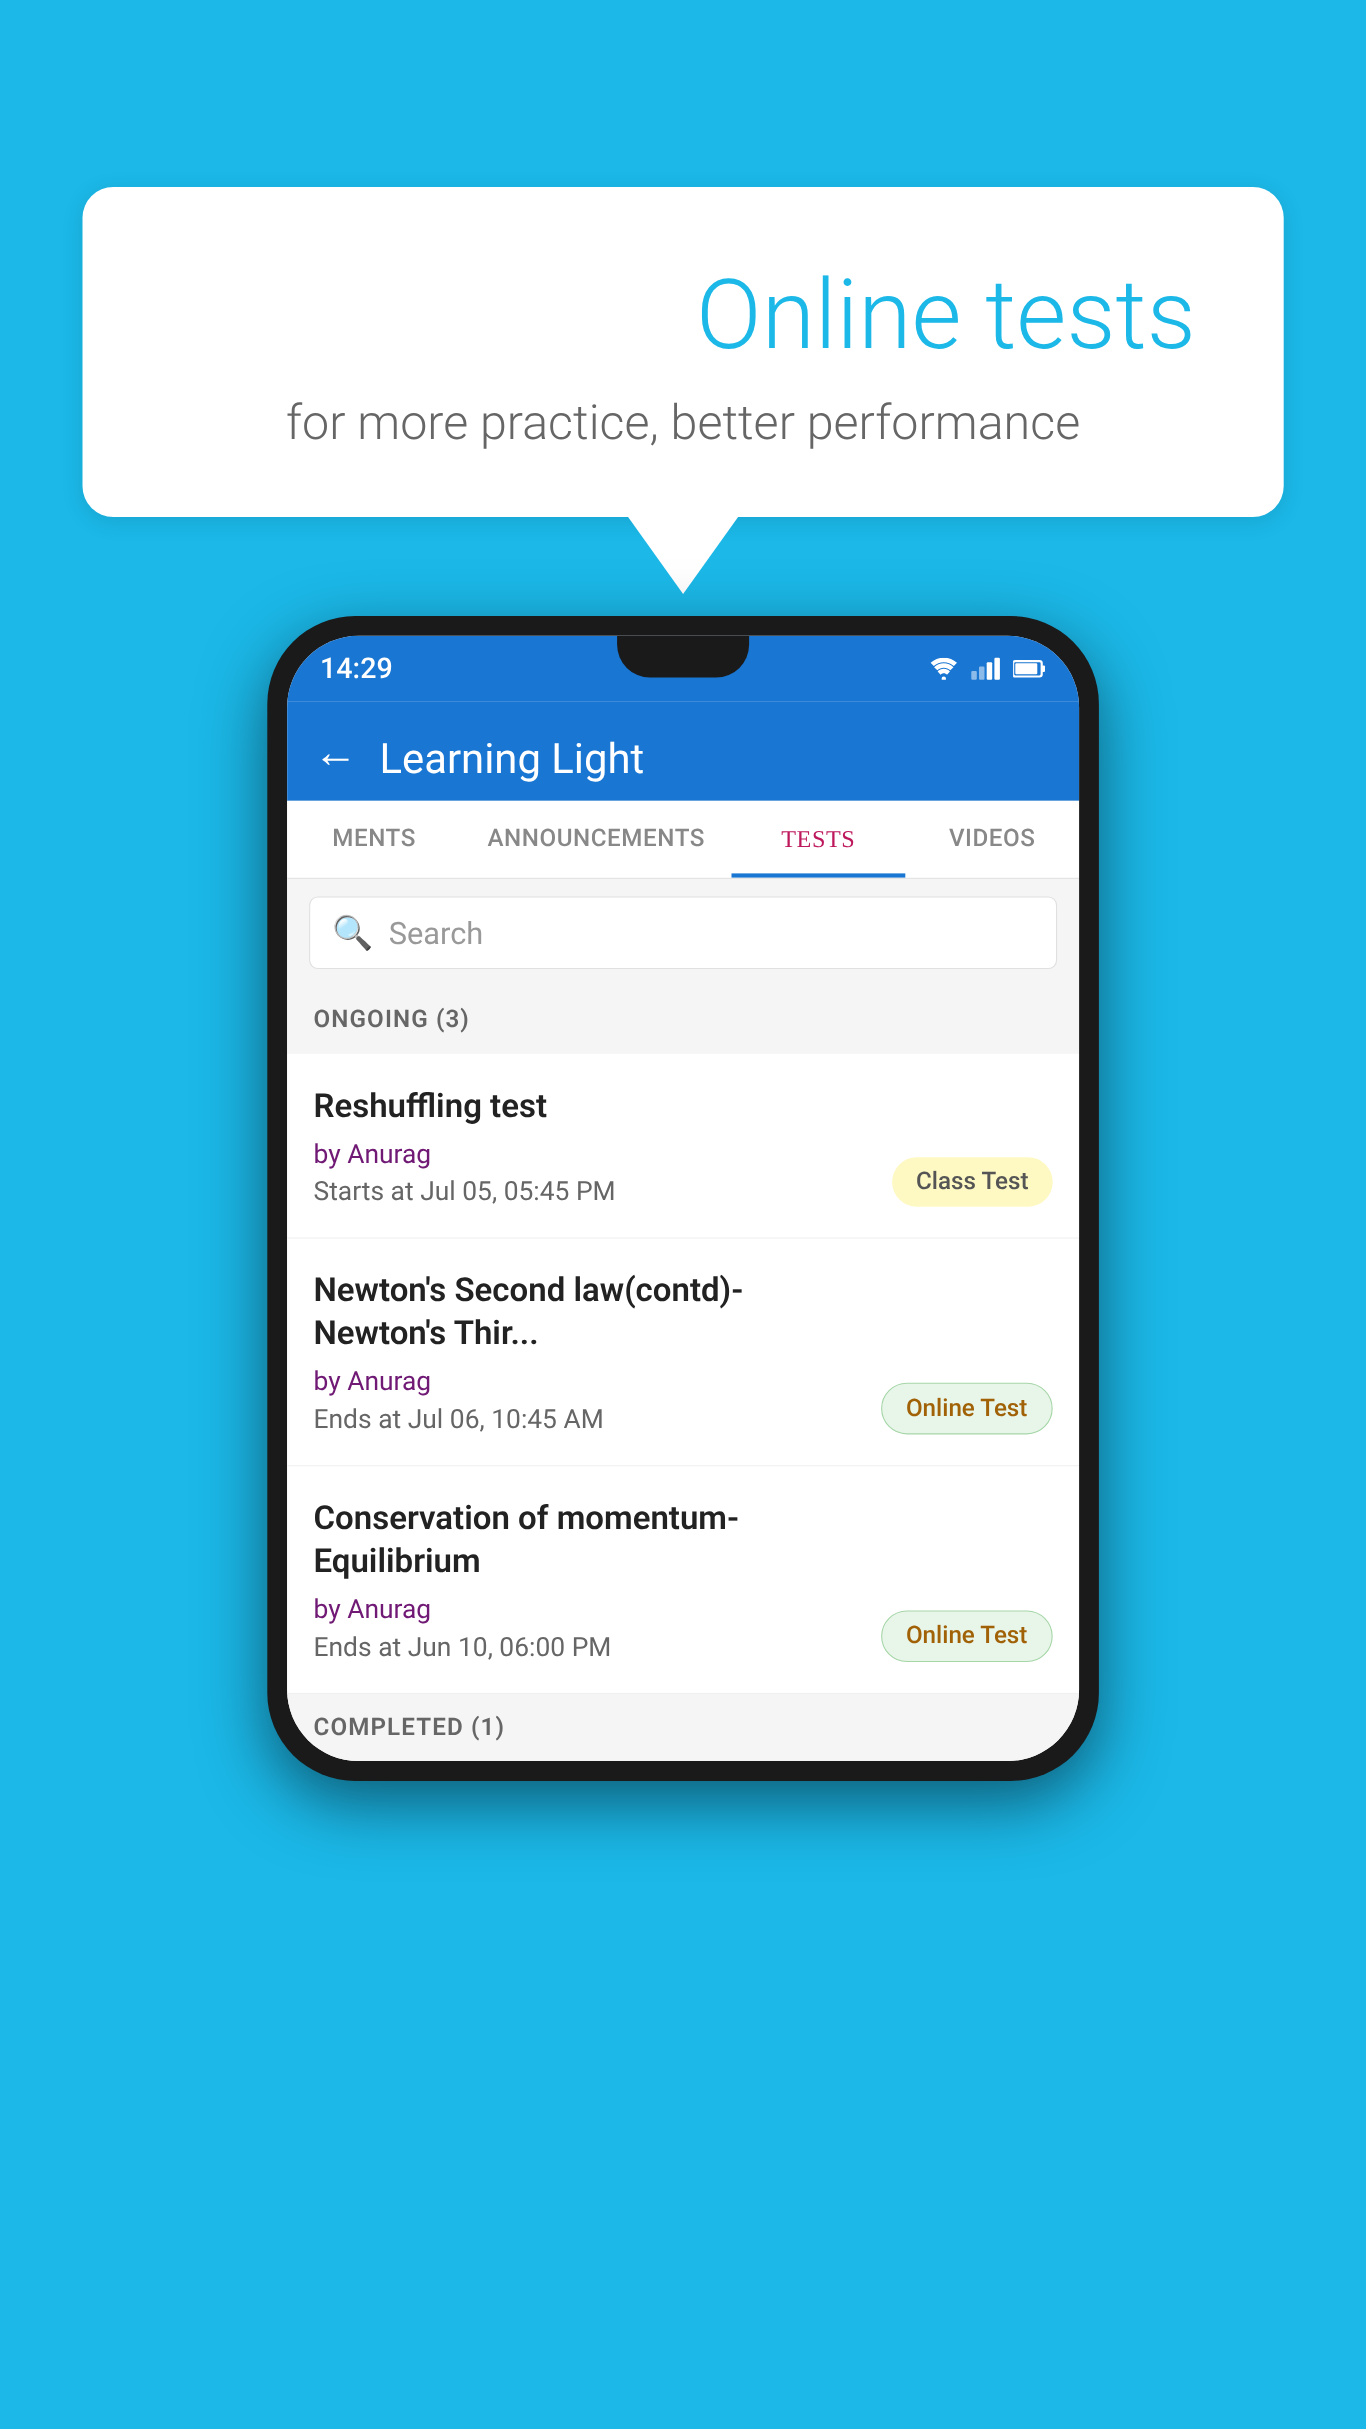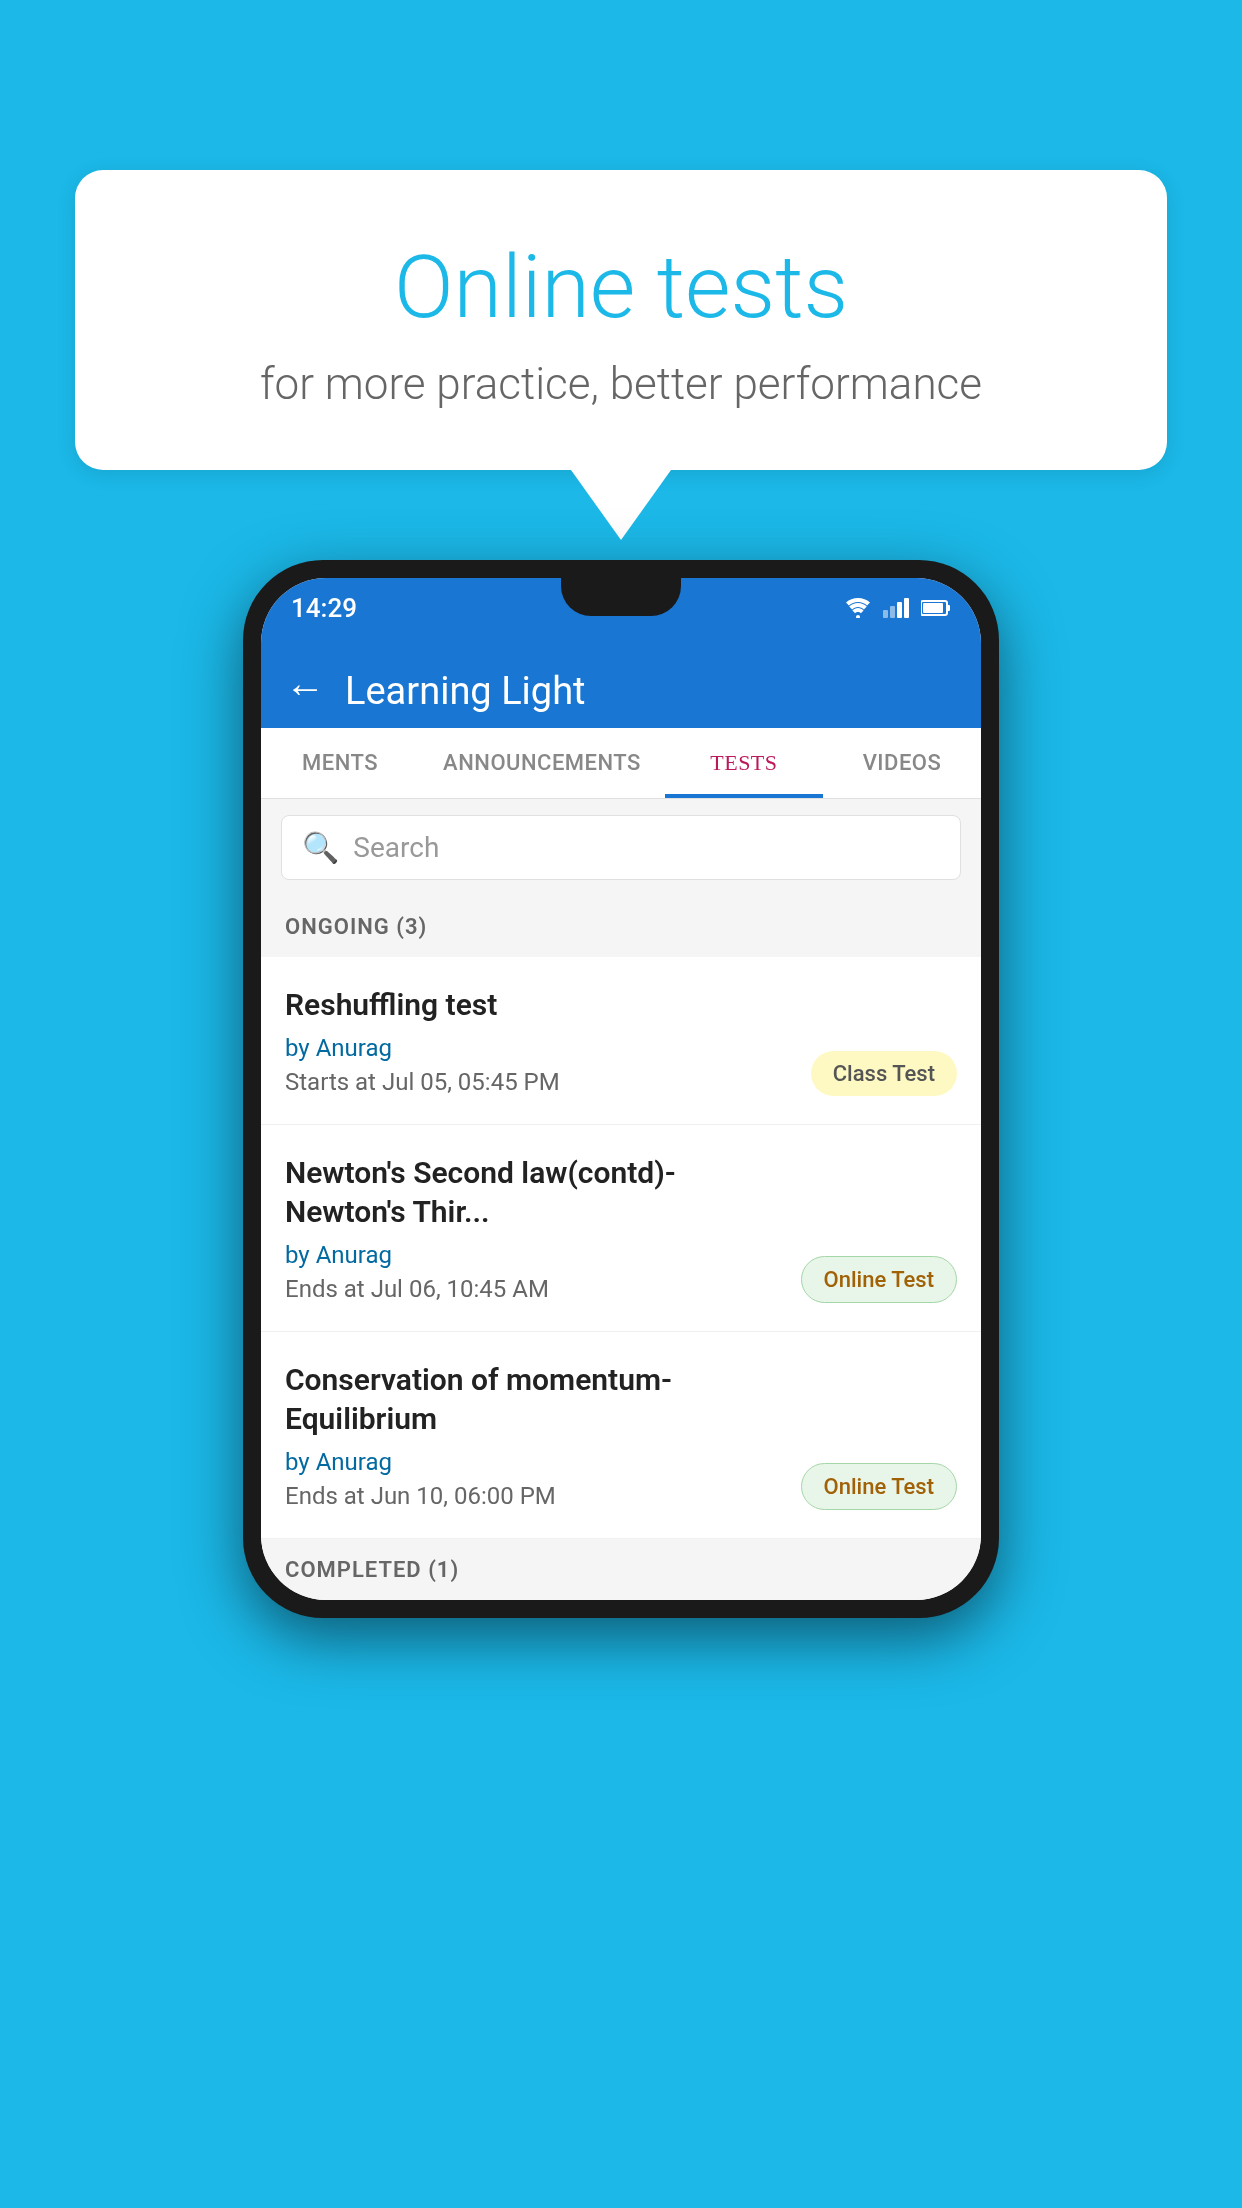--- a/index.html
+++ b/index.html
@@ -28,20 +28,21 @@
       padding: 65px 80px 60px;
       text-align: center;
       box-shadow: 0 4px 20px rgba(0,0,0,0.1);
     }
 
     .speech-bubble-title {
       font-size: 88px;
       font-weight: 300;
       color: #1bb8e8;
       margin-bottom: 20px;
+      text-align: right;
     }
 
     .speech-bubble-subtitle {
       font-size: 44px;
       color: #666;
       font-weight: 300;
     }
 
     .speech-bubble-tail {
       width: 0;
@@ -227,21 +228,21 @@
     .test-name {
       font-size: 30px;
       font-weight: 600;
       color: #222;
       margin-bottom: 10px;
       line-height: 1.3;
     }
 
     .test-author {
       font-size: 24px;
-      color: #0369a1;
+      color: #701a75;
       margin-bottom: 6px;
     }
 
     .test-time {
       font-size: 24px;
       color: #666;
     }
 
     .test-badge {
       border-radius: 30px;

